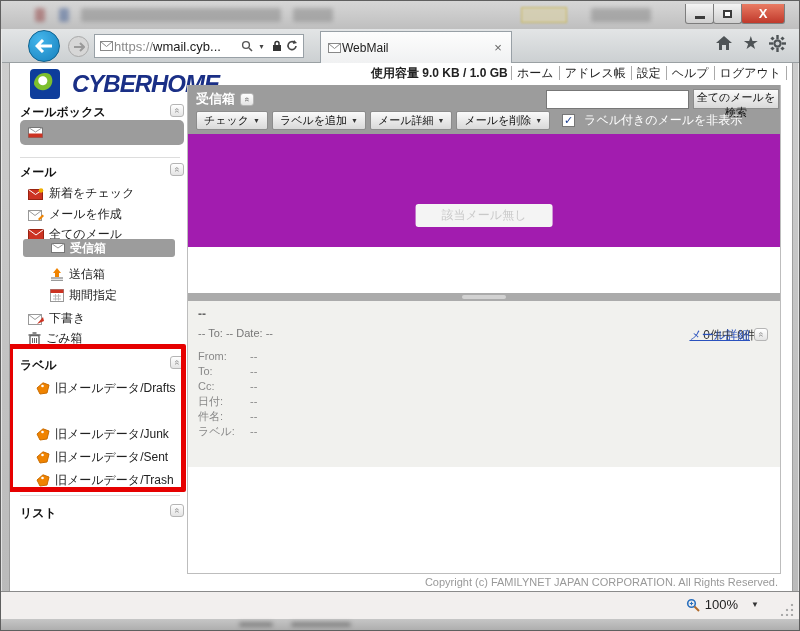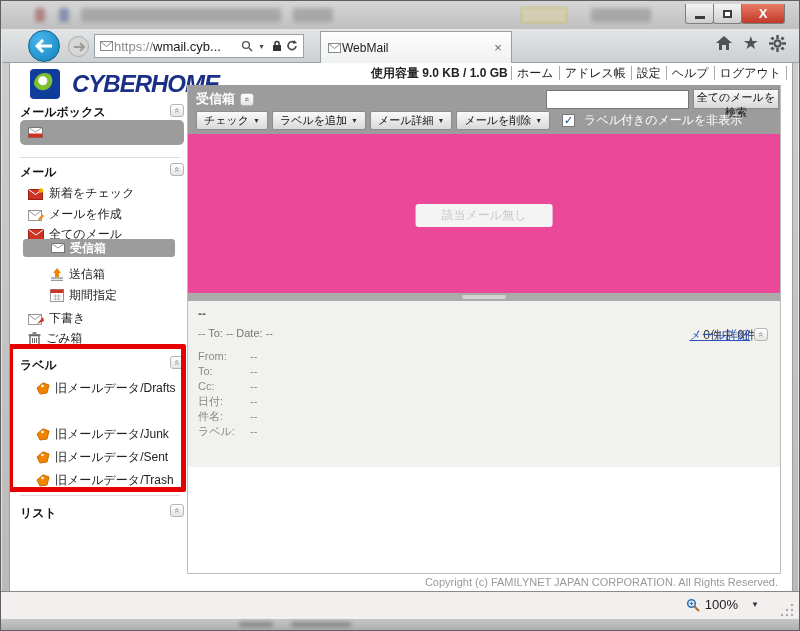--- a/index.html
+++ b/index.html
@@ -69,21 +69,21 @@
   .search-input{position:absolute;left:358px;top:5px;width:143px;height:19px;border:1px solid #777;background:#fff;font-size:11px;padding:0 3px;}
   .search-btn{position:absolute;left:505px;top:4px;width:86px;height:20px;font-size:11px;
     background:linear-gradient(#fafafa,#d9d9d9);border:1px solid #8c8c8c;padding:0;color:#111;}
   .toolbar{position:absolute;left:8px;top:26px;display:flex;gap:4px;align-items:center;}
   .tbtn{height:19px;background:linear-gradient(#fafafa,#d9d9d9);border:1px solid #8c8c8c;border-radius:2px;
     font-size:11px;color:#111;display:flex;align-items:center;gap:4px;padding:0 7px;}
   .tbtn .dd{font-size:7px;color:#333;}
   .cbx{width:13px;height:13px;background:#fff;border:1px solid #777;display:flex;align-items:center;justify-content:center;
     font-size:11px;font-weight:bold;color:#1b3d8f;margin-left:8px;}
   .cbx-label{color:#fff;font-size:12px;margin-left:5px;}
-  .list-area{position:absolute;left:0;top:49px;width:100%;height:159px;background:#ec4899;text-align:center;}
+  .list-area{position:absolute;left:0;top:49px;width:100%;height:113px;background:#a21caf;text-align:center;}
   .empty-pill{position:absolute;left:50%;top:70px;transform:translateX(-50%);background:#f4f4f4;border-radius:3px;
     color:#c9c9c9;font-size:12px;padding:3px 26px;}
   .splitter{position:absolute;left:0;top:208px;width:100%;height:8px;background:#ababab;}
   .splitter .handle{position:absolute;left:50%;top:2px;transform:translateX(-50%);width:44px;height:4px;background:#d2d2d2;border-radius:2px;}
   .detail{position:absolute;left:0;top:216px;width:100%;height:166px;background:#f1f1ee;}
   .d-subject{position:absolute;left:10px;top:6px;font-weight:bold;color:#666;font-size:12px;}
   .d-count{position:absolute;right:12px;top:6px;color:#333;font-size:12px;margin-top:20px;}
   .d-summary{position:absolute;left:10px;top:26px;color:#777;font-size:11px;}
   .d-link{position:absolute;right:30px;top:26px;color:#2a52be;text-decoration:underline;font-size:12px;}
   .d-collapse{right:12px;top:27px;}

